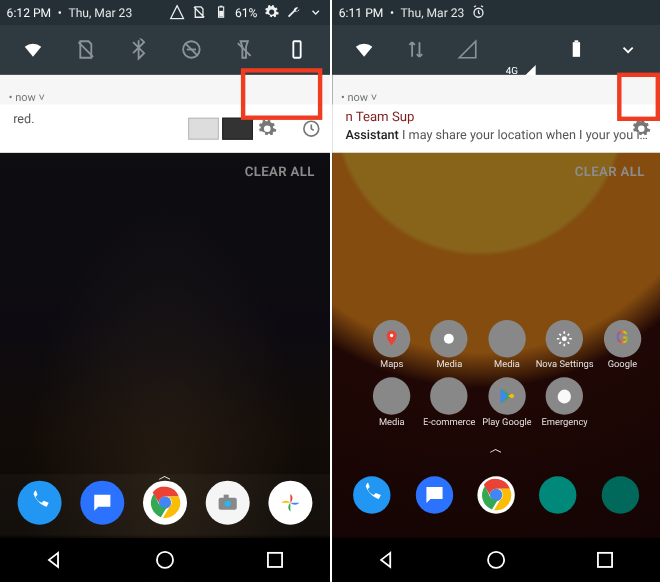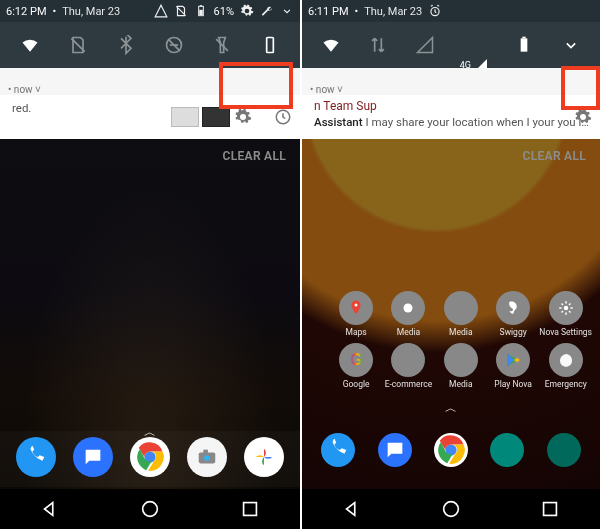--- a/index.html
+++ b/index.html
@@ -388,60 +388,52 @@
                 <circle cx="12" cy="12" r="6"></circle>
               </svg>
             </div>
             <div class="label">Media</div>
           </div>
         <div class="cell">
             <div class="icon ic-social"></div>
             <div class="label">Media</div>
           </div>
         <div class="cell">
-            <div class="icon ic-swiggy">
-              <svg viewBox="0 0 24 24">
-                <path d="M7 4c6-2 10 2 10 6s-4 5-4 8c0 2-3 3-6-2 3 1 5 0 5-2s-6-2-5-10z"></path>
-              </svg>
-            </div>
-            <div class="label">Swiggy</div>
-          </div>
-        <div class="cell">
             <div class="icon ic-nova">
               <svg viewBox="0 0 24 24">
                 <circle cx="12" cy="12" r="3"></circle>
                 <path d="M12 3v3M12 18v3M3 12h3M18 12h3M6 6l2 2M16 16l2 2M18 6l-2 2M8 16l-2 2" stroke="#fff" stroke-width="2"></path>
               </svg>
             </div>
             <div class="label">Nova Settings</div>
           </div>
 
         <div class="cell">
             <div class="icon ic-google">
               <span class="gg">G</span>
             </div>
             <div class="label">Google</div>
           </div>
         <div class="cell">
+            <div class="icon ic-media"></div>
+            <div class="label">Media</div>
+          </div>
+        <div class="cell">
             <div class="icon ic-ecom"></div>
             <div class="label">E-commerce</div>
-          </div>
-        <div class="cell">
-            <div class="icon ic-media"></div>
-            <div class="label">Media</div>
           </div>
         <div class="cell">
             <div class="icon ic-play">
               <svg viewBox="0 0 24 24">
                 <path d="M4 3l14 9-14 9z" fill="#34A853"></path>
                 <path d="M4 3l9 9-9 9z" fill="#4285F4"></path>
                 <path d="M13 12l5-3 3 3-3 3z" fill="#FBBC05"></path>
               </svg>
             </div>
-            <div class="label">Play Nova</div>
+            <div class="label">Play Google</div>
           </div>
         <div class="cell">
             <div class="icon ic-myvf">
               <svg viewBox="0 0 24 24">
                 <path d="M13 4c5 1 7 5 7 9 0 5-4 8-8 8s-8-3-8-8 4-9 9-9z" fill="#fff" opacity=".95"></path>
               </svg>
             </div>
             <div class="label">Emergency</div>
           </div>
       </div>

